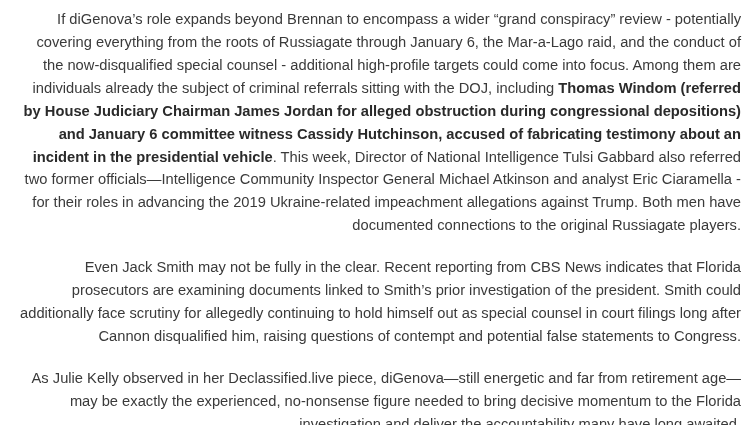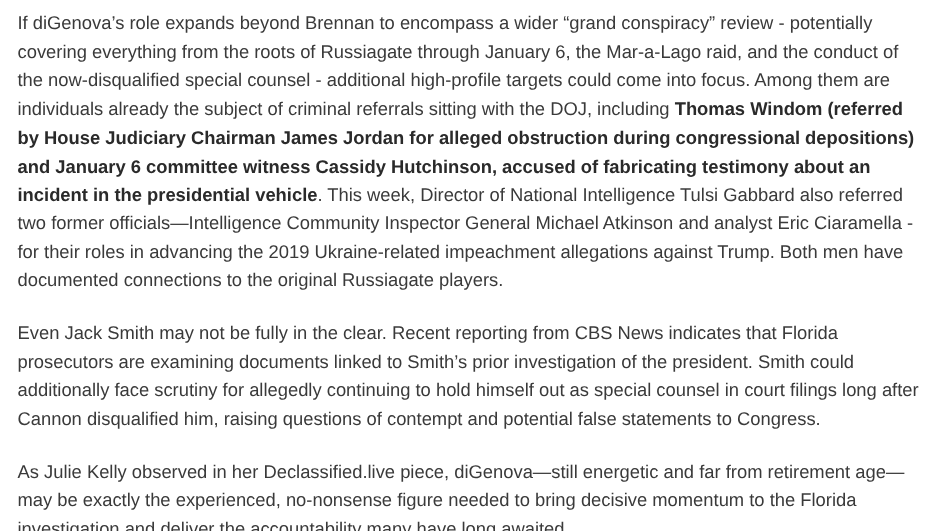--- a/index.html
+++ b/index.html
@@ -17,21 +17,21 @@
   .article {
     padding: 8px 14px 0 14px;
     box-sizing: border-box;
     width: 755px;
   }
   .para {
     font-size: 14.7px;
     line-height: 1.56;
     color: #3a3a3a;
     margin: 0 0 19px 0;
-    text-align: left;
+    text-align: right;
     letter-spacing: 0.0px;
   }
   .para:last-child {
     margin-bottom: 0;
   }
   b, .bold {
     font-weight: bold;
     color: #2a2a2a;
   }
 </style>

